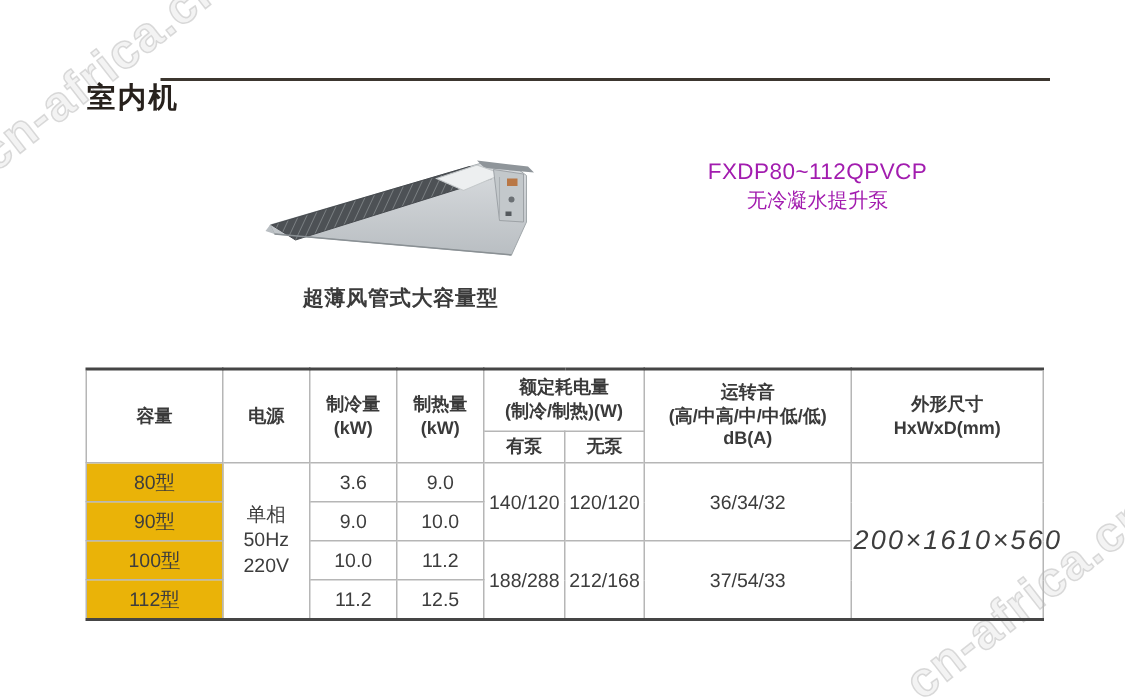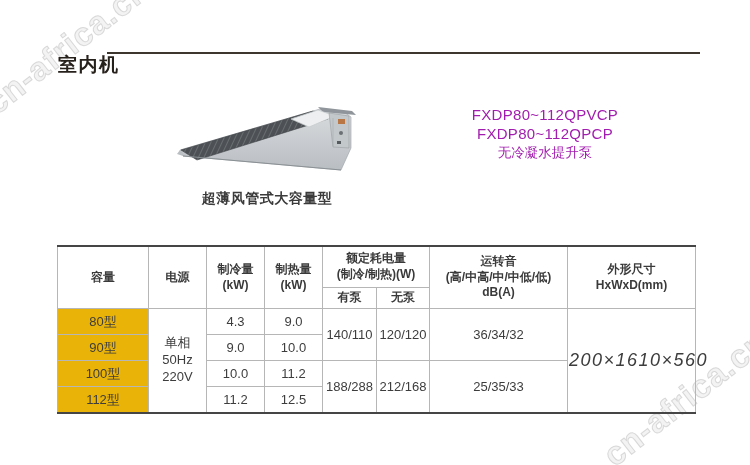--- a/index.html
+++ b/index.html
@@ -90,21 +90,20 @@
 
     <polygon points="5,50 8,56 2,54" fill="#b9bec2"></polygon>
 
     <path d="M8,56 L166,70" stroke="#8a9094" stroke-width="1" fill="none"></path>
   </svg>
 
   <div class="product-caption">超薄风管式大容量型</div>
 
   <div class="models">
     <div class="model-name">FXDP80~112QPVCP</div>
-    <div class="model-name">FXDP80~112QPCP</div>
     <div class="model-note">无冷凝水提升泵</div>
   </div>
 
   <div class="table-wrap">
     <table class="spec">
       <colgroup>
         <col style="width:91px">
           <col style="width:58px">
           <col style="width:58px">
         <col style="width:58px">
@@ -133,39 +132,39 @@
           <th>有泵</th>
           <th>无泵</th>
         </tr>
       </thead>
       <tbody>
         <tr>
           <td class="cap">80型</td>
           <td class="power" rowspan="4">单相
 50Hz
 220V</td>
-          <td>4.3</td>
+          <td>3.6</td>
           <td>9.0</td>
-          <td rowspan="2">140/110</td>
+          <td rowspan="2">140/120</td>
           <td rowspan="2">120/120</td>
           <td rowspan="2">36/34/32</td>
           <td class="dims" rowspan="4">200×1610×560</td>
         </tr>
         <tr>
           <td class="cap">90型</td>
           <td>9.0</td>
           <td>10.0</td>
         </tr>
         <tr>
           <td class="cap">100型</td>
           <td>10.0</td>
           <td>11.2</td>
           <td rowspan="2">188/288</td>
           <td rowspan="2">212/168</td>
-          <td rowspan="2">25/35/33</td>
+          <td rowspan="2">37/54/33</td>
         </tr>
         <tr>
           <td class="cap">112型</td>
           <td>11.2</td>
           <td>12.5</td>
         </tr>
       </tbody>
     </table>
   </div>
 

